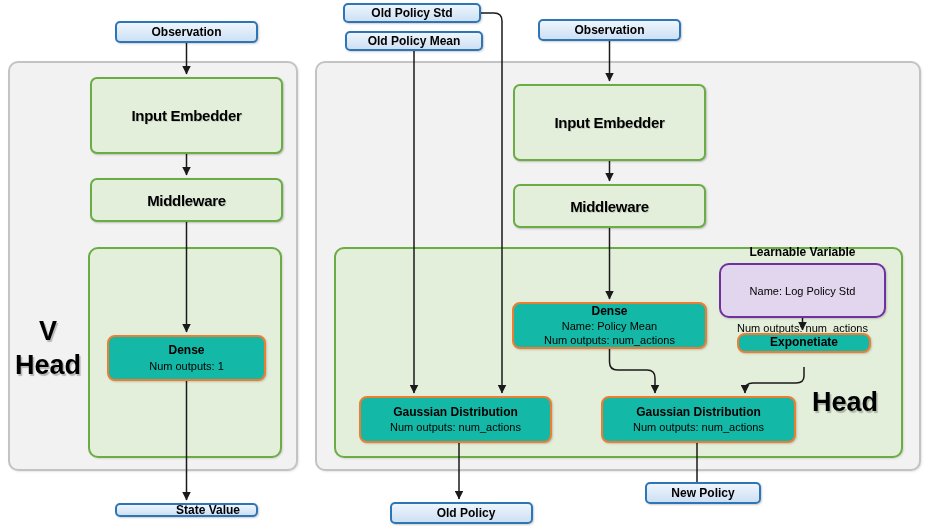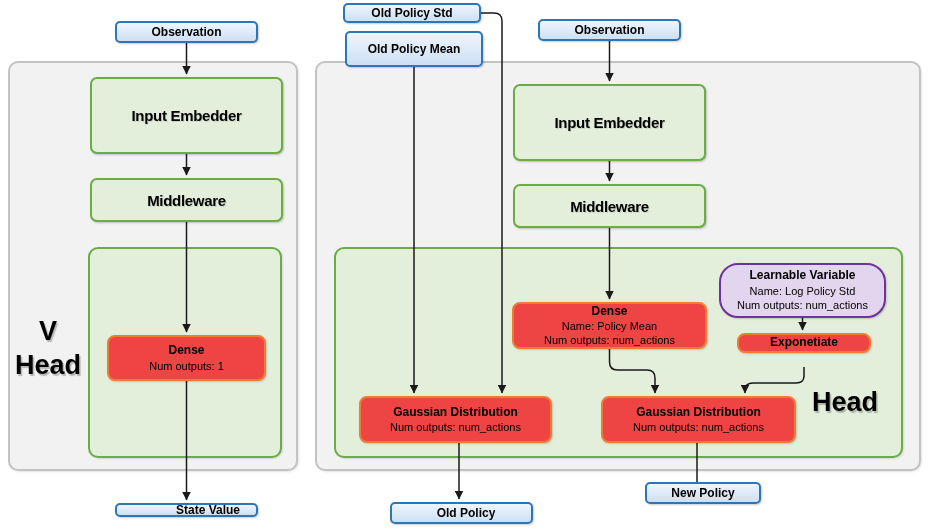--- a/index.html
+++ b/index.html
@@ -31,28 +31,29 @@
     box-shadow:1px 1px 2px rgba(0,0,0,0.22);
     text-shadow:1px 1px 0 rgba(0,0,0,0.12);
   }
   .blue{
     background:linear-gradient(180deg,#EEF5FD 0%,#CDE0F4 100%);
     border:2px solid #2E75B6;border-radius:5px;
     font-weight:bold;font-size:12px;
     box-shadow:1px 1px 2px rgba(0,0,0,0.20);
   }
   .orange{
-    background:#ef4444;border:2px solid #ED7D31;border-radius:8px;
+    background:#14b8a6;border:2px solid #ED7D31;border-radius:8px;
     box-shadow:1px 1px 2px rgba(0,0,0,0.18);
     line-height:1.28;
   }
   .purple{
-    background:#E2D5EE;border:2.5px solid #7030A0;border-radius:19px;
+    background:#E2D5EE;border:2.5px solid #7030A0;border-radius:10px;
     box-shadow:1px 1px 2px rgba(0,0,0,0.18);
     line-height:1.3;
+    gap:23px;
   }
   .node-title{font-weight:bold;font-size:12px;}
   .node-line{font-size:11px;}
   .head-label{
     position:absolute;z-index:6;font-weight:bold;font-size:27px;
     line-height:1.25;text-align:center;
     text-shadow:1.5px 1.5px 1px rgba(0,0,0,0.25);
   }
 </style>
 </head>
@@ -111,21 +112,21 @@
 </div>
 
 <div class="node blue" style="left:115px;top:503px;width:143px;height:14px;padding-left:43px;">
   <span>State Value</span>
 </div>
 
 <div class="node blue" style="left:343px;top:3px;width:138px;height:20px;text-align:right;">
   <span>Old Policy Std</span>
 </div>
 
-<div class="node blue" style="left:345px;top:31px;width:138px;height:36px;">
+<div class="node blue" style="left:345px;top:31px;width:138px;height:20px;">
   <span>Old Policy Mean</span>
 </div>
 
 <div class="node blue" style="left:538px;top:19px;width:143px;height:22px;">
   <span>Observation</span>
 </div>
 
 <div class="node bigbox" style="left:513px;top:84px;width:193px;height:77px;">
   <span>Input Embedder</span>
 </div>

